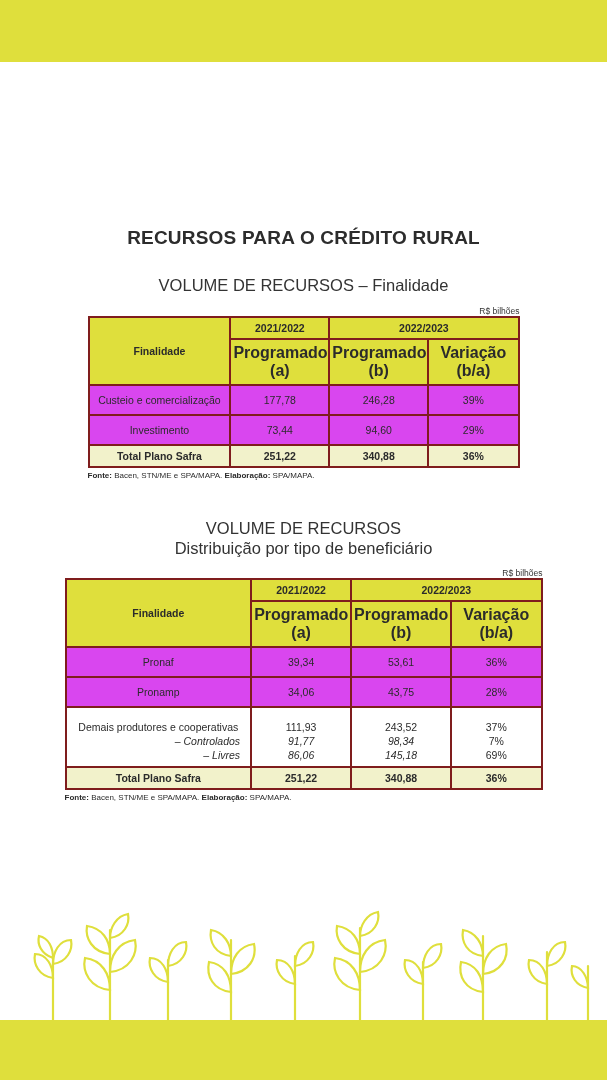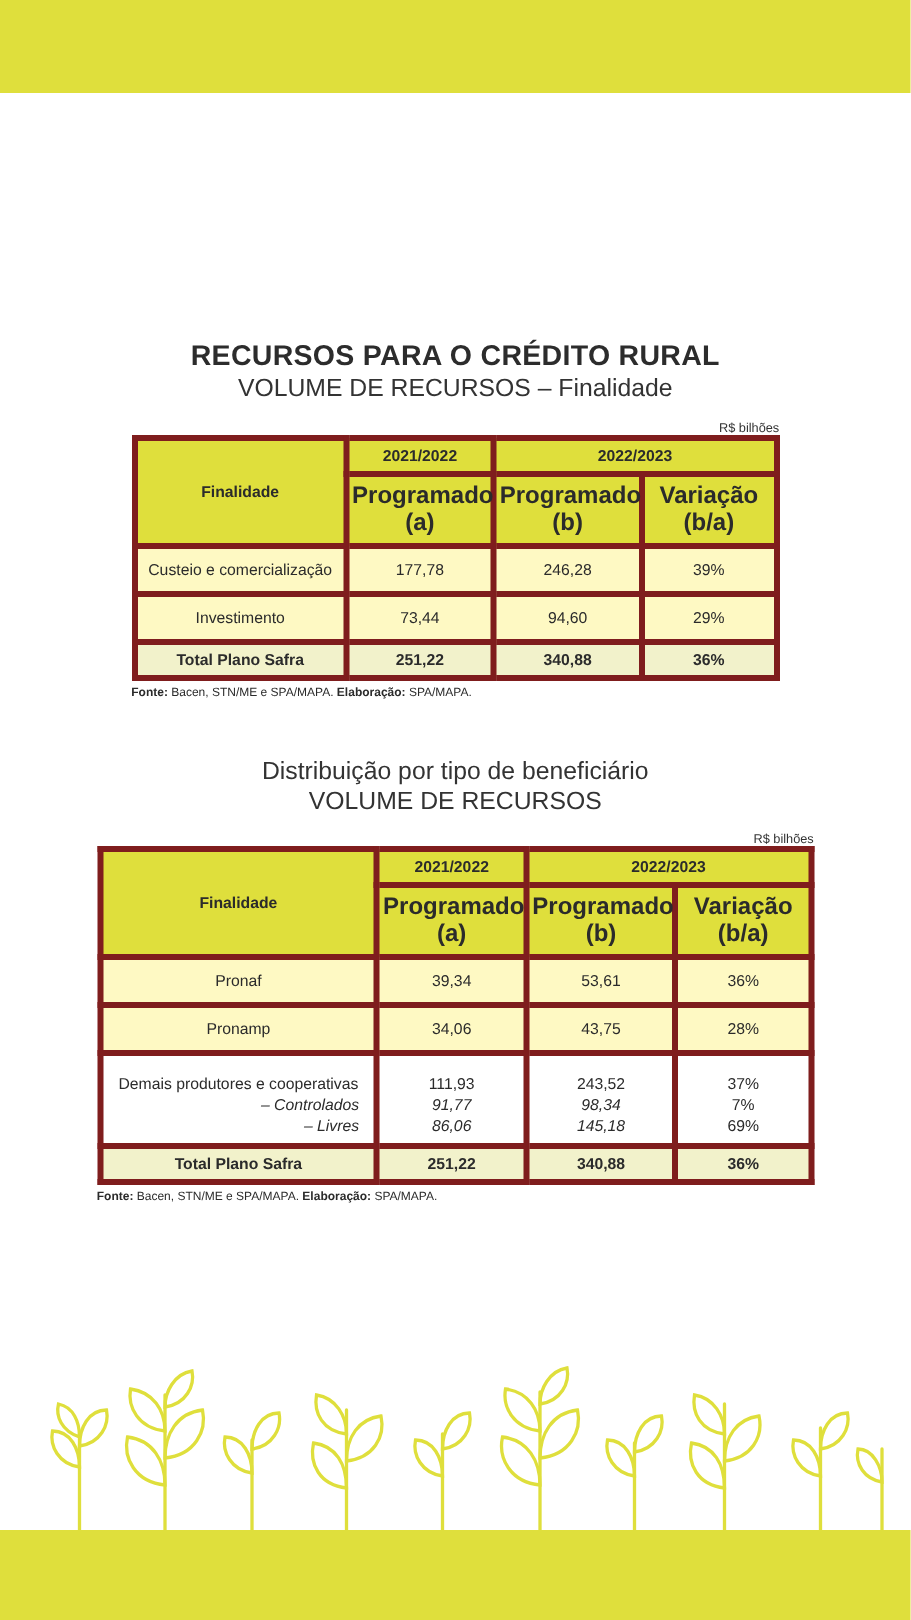--- a/index.html
+++ b/index.html
@@ -56,20 +56,21 @@
     font-weight: bold;
     color: #2c2c2c;
     letter-spacing: 0.2px;
     margin-top: 165px;
   }
   .section-title {
     text-align: center;
     color: #333333;
     font-size: 16.5px;
     font-weight: normal;
+    margin-top: 26px;
     line-height: 1.25;
   }
   .section-title-2 {
     text-align: center;
     color: #333333;
     font-size: 16.5px;
     font-weight: normal;
     margin-top: 38px;
     line-height: 1.25;
   }
@@ -87,39 +88,39 @@
     width: 478px;
     margin: 0 auto;
     margin-top: 9px;
   }
   table {
     border-collapse: collapse;
     width: 100%;
     table-layout: fixed;
   }
   td, th {
-    border: 4px solid #7f1d1d;
+    border: 2px solid #7f1d1d;
     font-size: 10.5px;
     color: #2b2b2b;
     text-align: center;
     padding: 4px 2px;
     font-weight: normal;
   }
   .hdr {
     background: #dfdf3c;
     font-weight: bold;
     font-size: 10.5px;
   }
   .hdr-sub {
     background: #dfdf3c;
     font-weight: bold;
     font-size: 16px;
   }
   .row-cell {
-    background: #fef9c3;
+    background: #d946ef;
     height: 20px;
   }
   .total-row td {
     background: #f2f2cb;
     font-weight: bold;
     margin-top: 32px;
   }
   .multi td {
     vertical-align: top;
     line-height: 1.35;
@@ -195,22 +196,22 @@
             <td>36%</td>
           </tr>
         </tbody>
       </table>
       <div class="source">
         <b>Fonte:</b><span> Bacen, STN/ME e SPA/MAPA. </span><b>Elaboração:</b><span> SPA/MAPA.</span>
       </div>
     </div>
 
     <div class="section-title-2">
+      <div>VOLUME DE RECURSOS</div>
       <div>Distribuição por tipo de beneficiário</div>
-      <div>VOLUME DE RECURSOS</div>
     </div>
 
     <div class="table-wrap-2">
       <div class="unit-label">R$ bilhões</div>
       <table>
         <colgroup>
           <col style="width:39%">
           <col style="width:21%">
           <col style="width:21%">
           <col style="width:19%">

